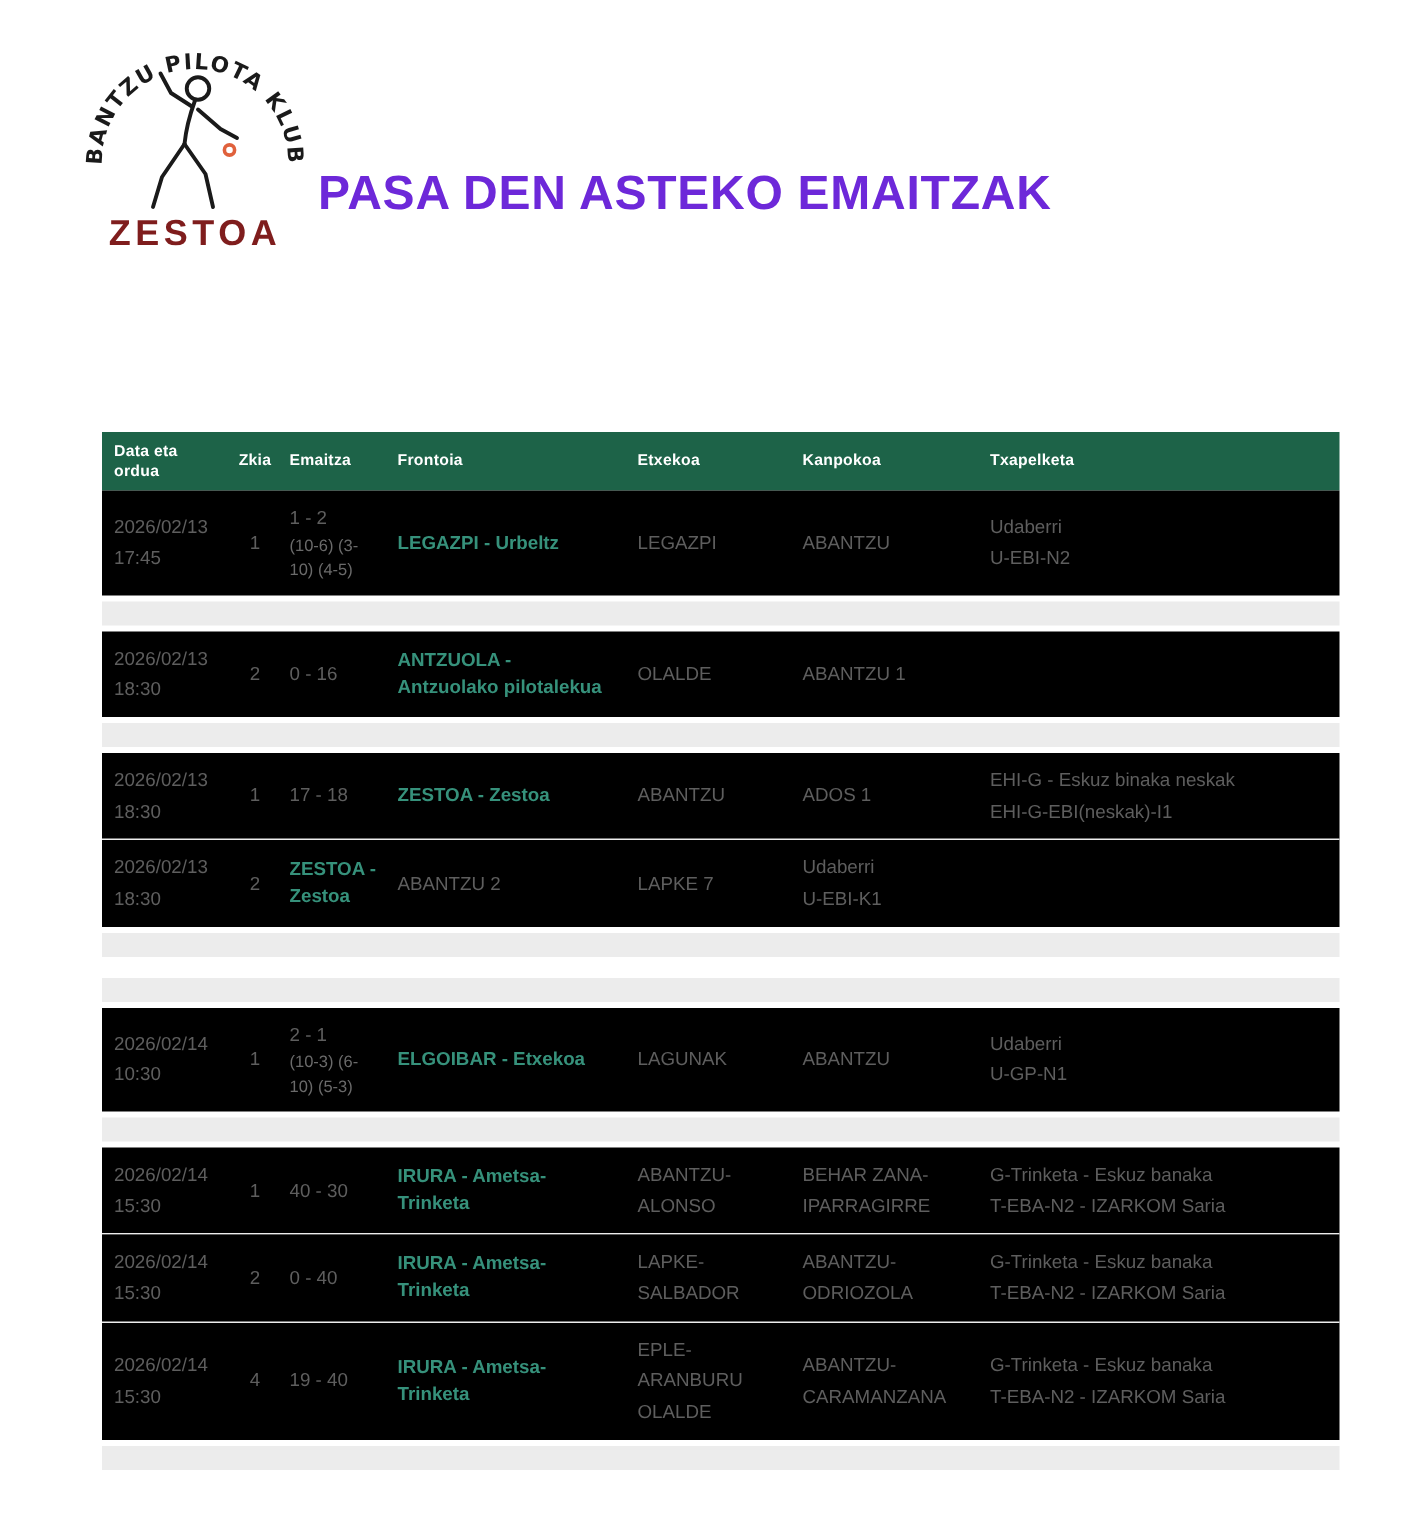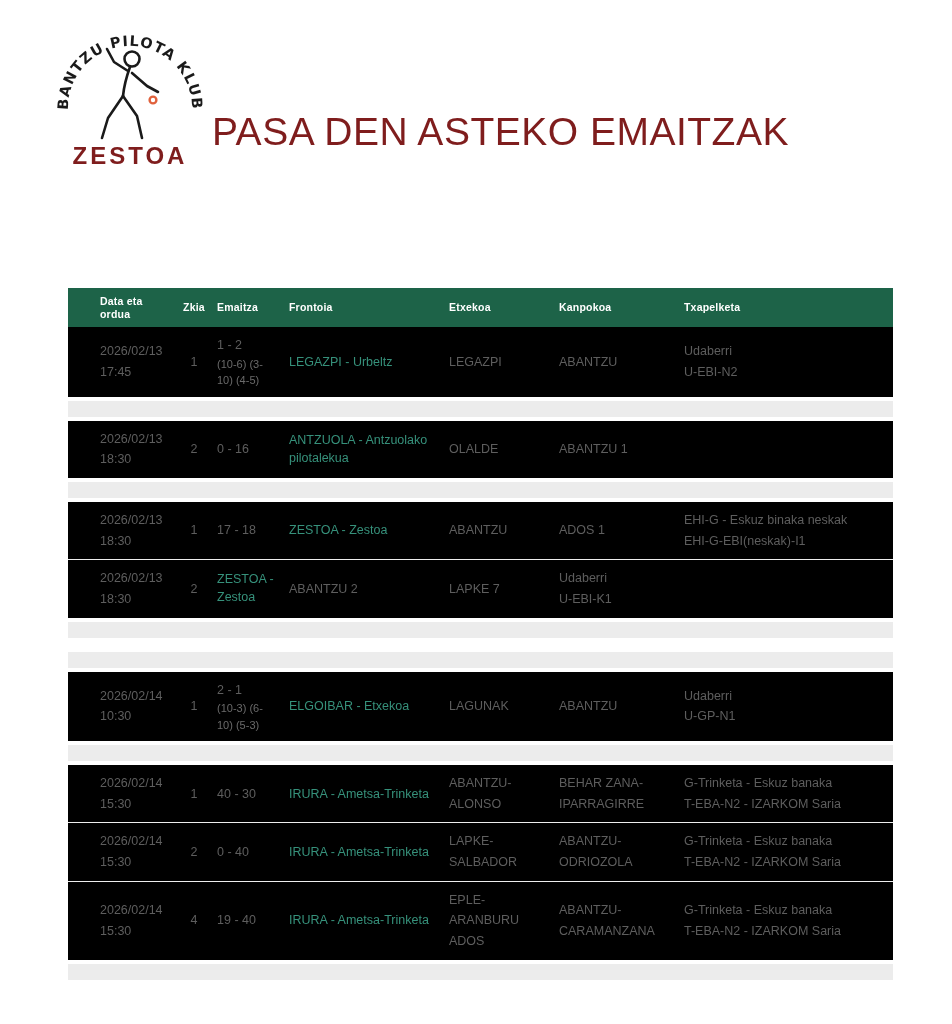--- a/index.html
+++ b/index.html
@@ -13,30 +13,29 @@
   .page-header { position:relative; height:288px; }
   .logo-wrap { position:absolute; left:52px; top:12px; width:156px; }
   .logo-svg { display:block; margin:0 auto; }
   .logo-zestoa {
     margin-top:2px; text-align:center;
     font-size:24px; font-weight:bold; letter-spacing:3px;
     color:#7f1d1d;
   }
   .page-title {
     position:absolute; left:212px; top:110px;
-    font-size:39px; font-weight:normal; color:#7f1d1d; letter-spacing:0.5px;
+    font-size:32px; font-weight:bold; color:#6d28d9; letter-spacing:0.5px;
   }
 
   
   .results { position:absolute; left:68px; top:288px; width:825px; }
   .row {
     display:grid;
     grid-template-columns:87px 30px 72px 160px 110px 125px 241px;
     align-items:center;
-    padding-left:24px;
   }
   .thead {
     background:#1d6348; color:#ffffff;
     min-height:27px; align-items:center;
   }
   .hcell {
     font-size:10.5px; font-weight:bold; letter-spacing:0.2px;
     padding:7px 4px 7px 8px; line-height:1.2;
   }
   .match { background:#000000; }
@@ -44,21 +43,21 @@
     font-size:12.5px; line-height:1.65; padding:8px 6px 8px 8px;
   }
   .bordered { border-bottom:1px solid #ededed; }
   .c-zkia  { text-align:center; padding-left:2px !important; padding-right:2px !important; }
   .c-emaitza { }
   .score { display:block; }
   .score-detail { display:block; font-size:11px; line-height:1.5; color:#6a6a6a; }
   .score-detail:empty { display:none; }
   .d { display:block; }
   .frontoia-link {
-    color:#36917b; font-weight:normal; font-size:12.5px;
+    color:#36917b; font-weight:bold; font-size:12.5px;
     text-decoration:none; cursor:pointer; line-height:1.45; display:inline-block;
   }
   .spacer {
     height:16px; background:#ececec; margin:4px 0;
   }
   .spacer.gap-above { margin-top:14px; }
 </style>
 </head>
 <body>
 
@@ -253,21 +252,21 @@
       <span class="d">15:30</span>
     </div>
     <div class="cell c-zkia">4</div>
     <div class="cell c-emaitza">
       <span class="score">19 - 40</span>
 
     </div>
     <div class="cell">
       <a class="frontoia-link">IRURA - Ametsa-Trinketa</a>
     </div>
-    <div class="cell">EPLE-ARANBURU ADOS</div>
+    <div class="cell">EPLE-ARANBURU OLALDE</div>
     <div class="cell">ABANTZU-CARAMANZANA</div>
     <div class="cell">
       <span class="d">G-Trinketa - Eskuz banaka</span>
       <span class="d">T-EBA-N2 - IZARKOM Saria</span>
     </div>
   </div>
 
   <div class="spacer"></div>
 
 </div>

